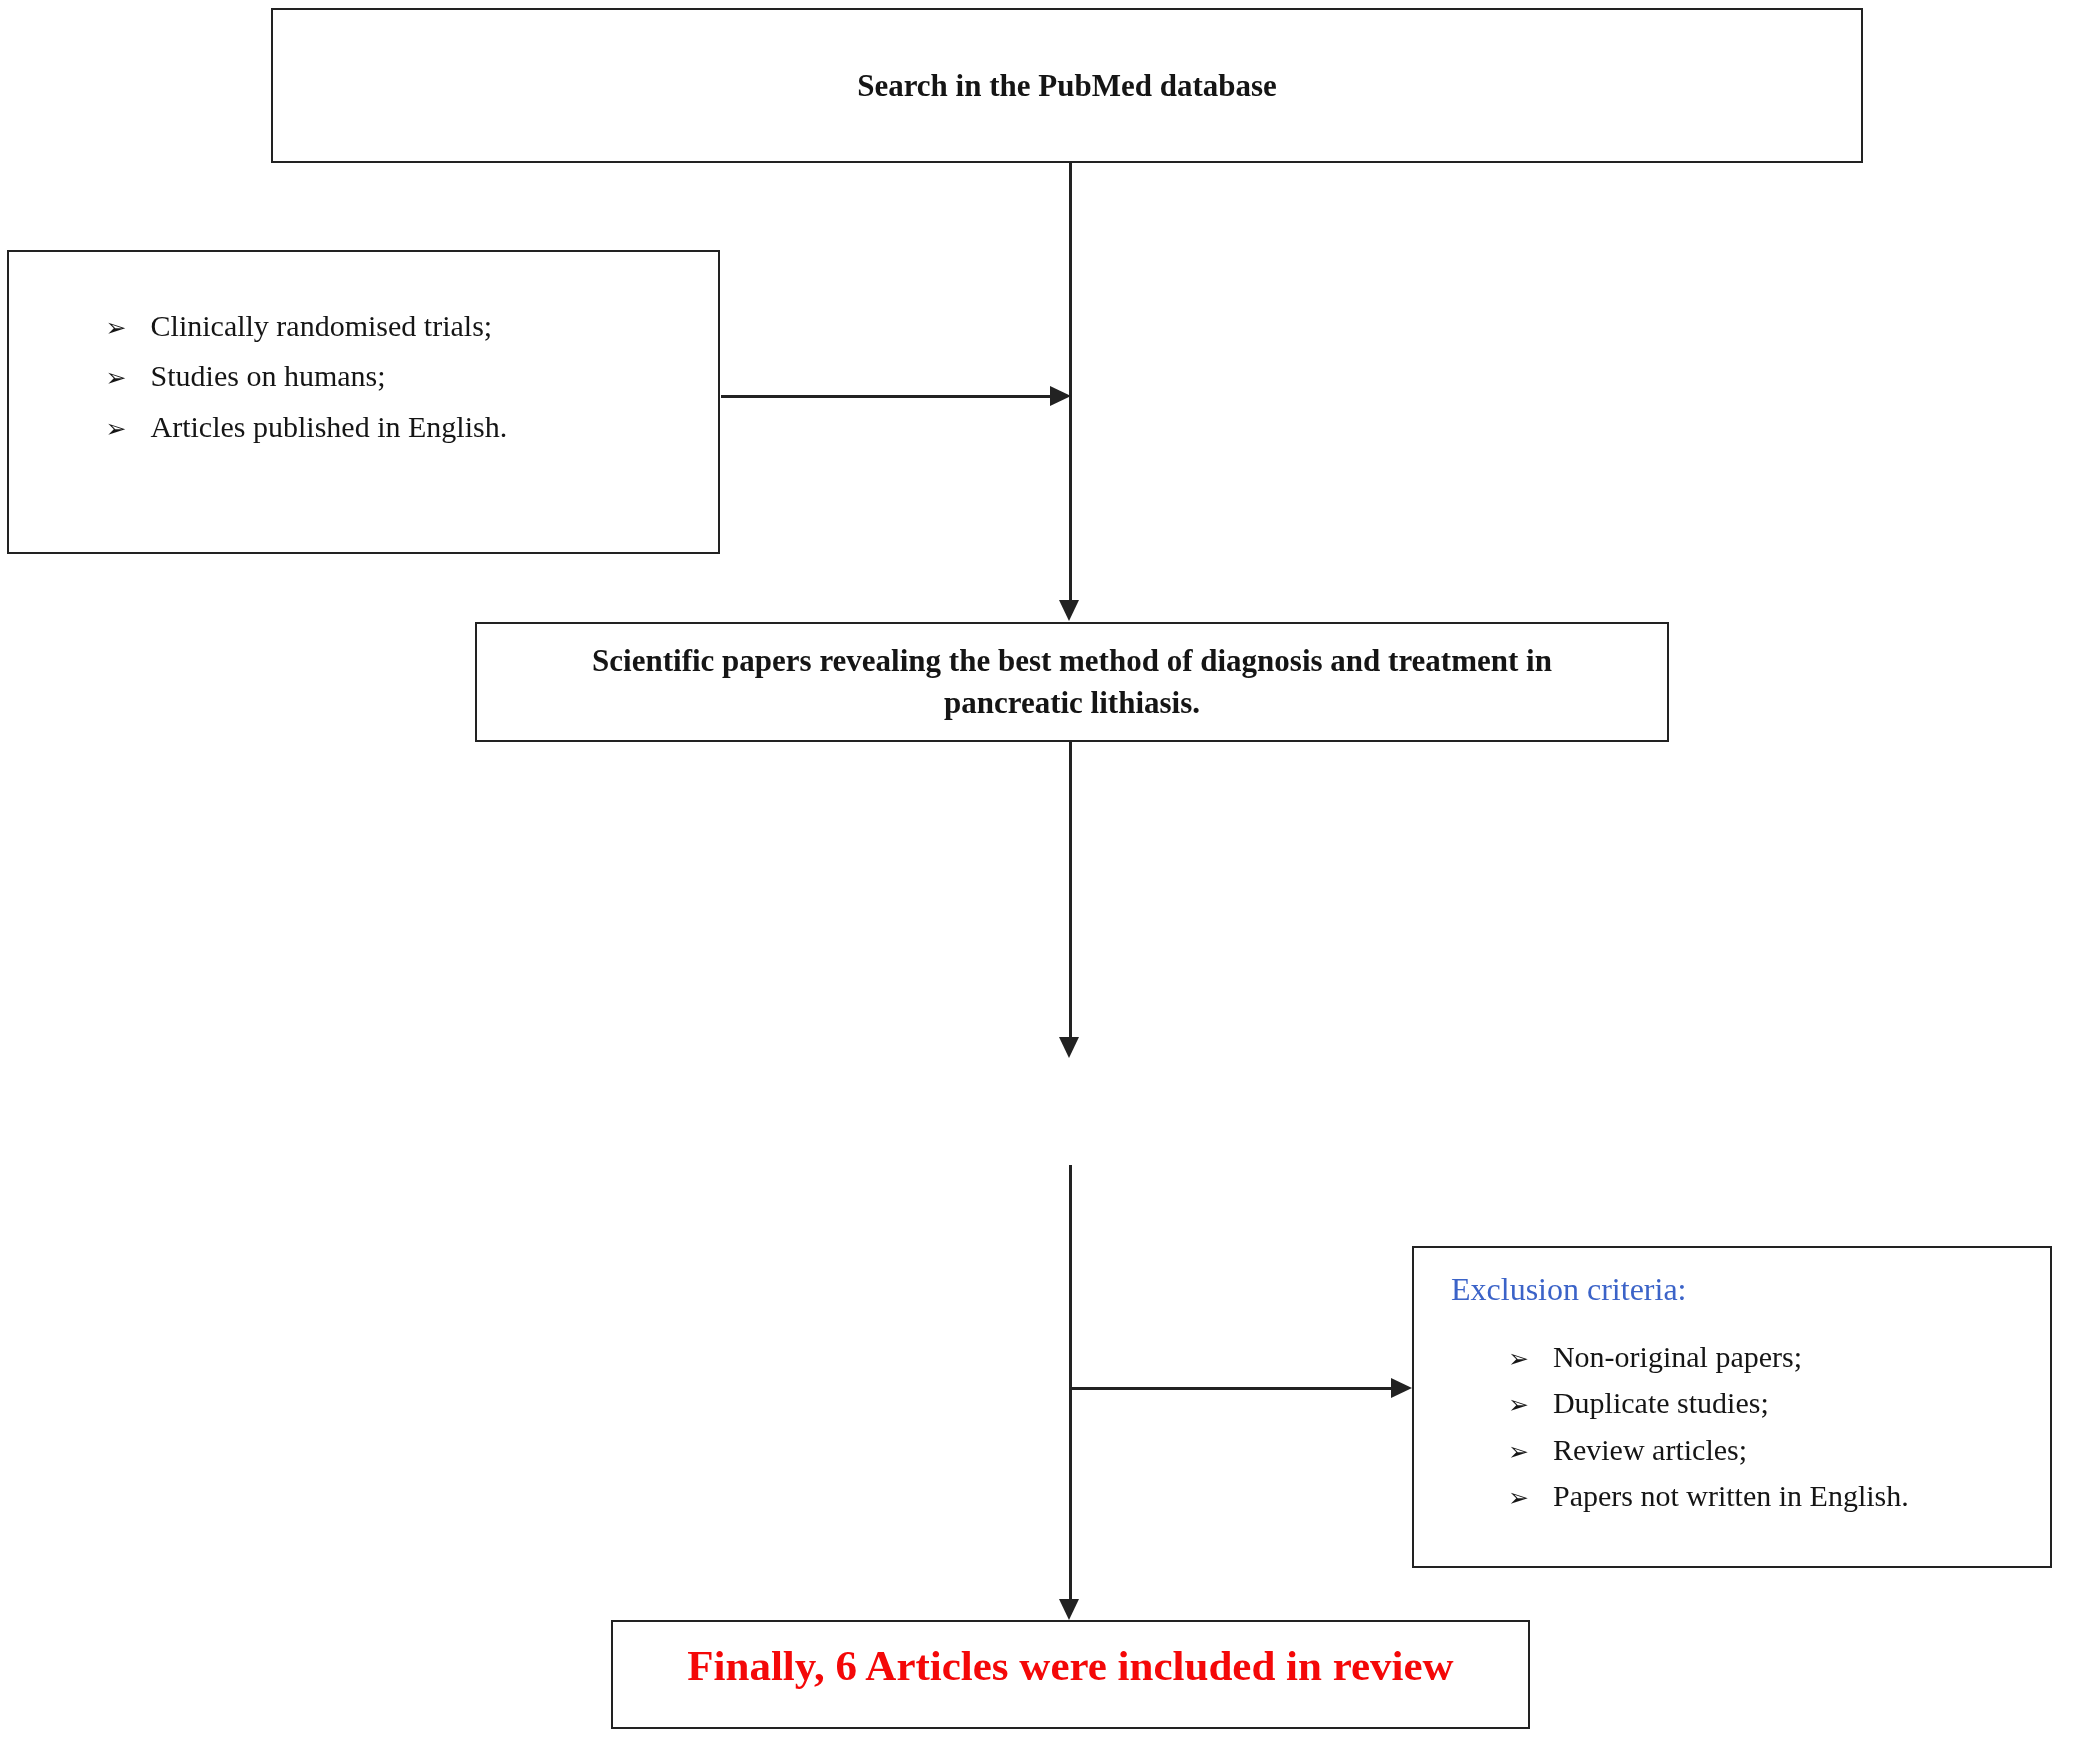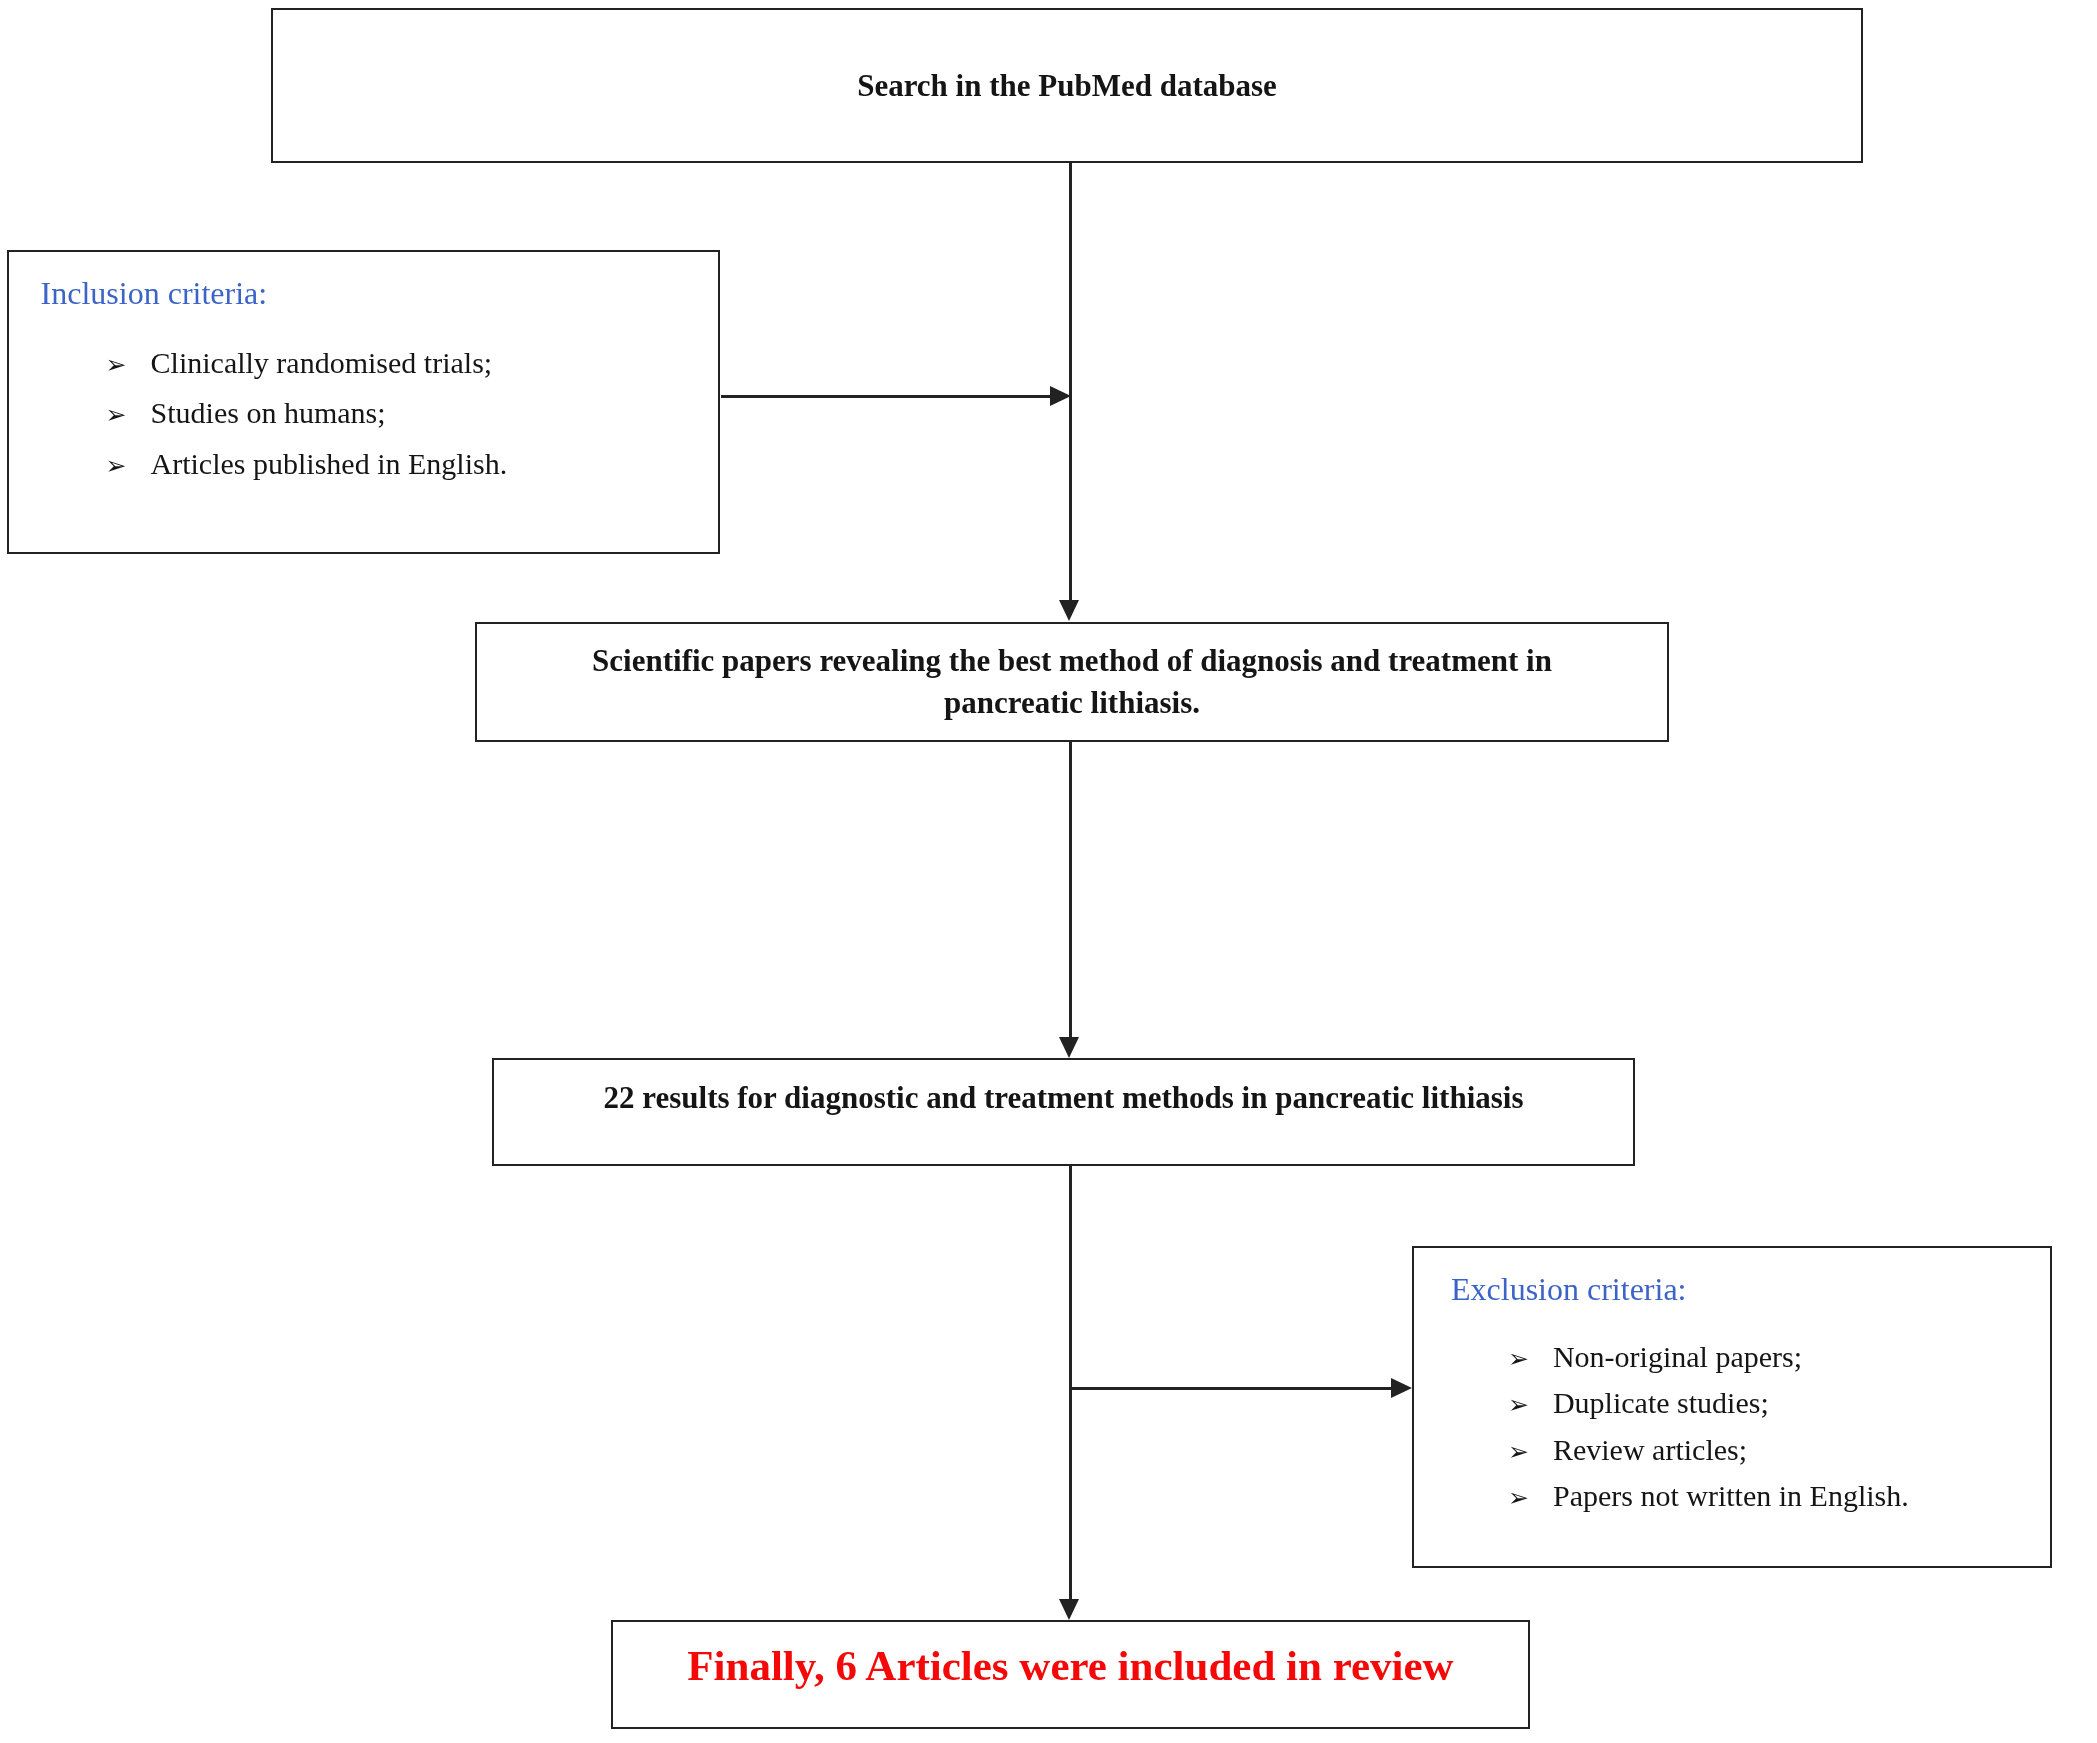--- a/index.html
+++ b/index.html
@@ -107,44 +107,40 @@
 </head>
 <body>
 
 <div class="canvas">
 
   <div class="box center-col" id="box-search">
     <div class="bold-text">Search in the PubMed database</div>
   </div>
 
   <div class="box" id="box-inclusion">
-    <div class="criteria-title">Inclusion criteria:</div>
     <ul class="criteria-list">
       <li class="criteria-row">
         <span class="bullet">➢</span>
         <span>Clinically randomised trials;</span>
       </li>
       <li class="criteria-row">
         <span class="bullet">➢</span>
         <span>Studies on humans;</span>
       </li>
       <li class="criteria-row">
         <span class="bullet">➢</span>
         <span>Articles published in English.</span>
       </li>
     </ul>
   </div>
 
   <div class="box center-col" id="box-scientific">
     <div class="bold-text">Scientific papers revealing the best method of diagnosis and treatment in pancreatic lithiasis.</div>
   </div>
 
-  <div class="box" id="box-results">
-    <div class="bold-text">22 results for diagnostic and treatment methods in pancreatic lithiasis</div>
-  </div>
 
   <div class="box" id="box-exclusion">
     <div class="criteria-title">Exclusion criteria:</div>
     <ul class="criteria-list">
       <li class="criteria-row">
         <span class="bullet">➢</span>
         <span>Non-original papers;</span>
       </li>
       <li class="criteria-row">
         <span class="bullet">➢</span>

